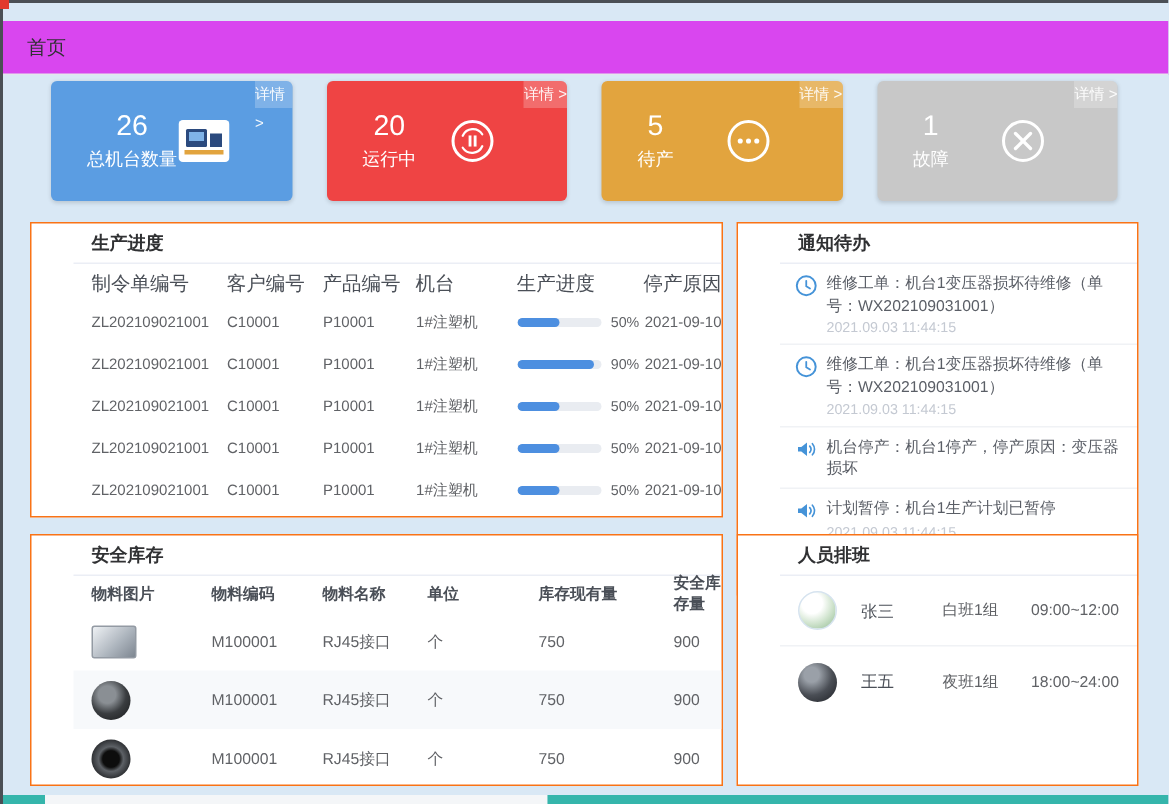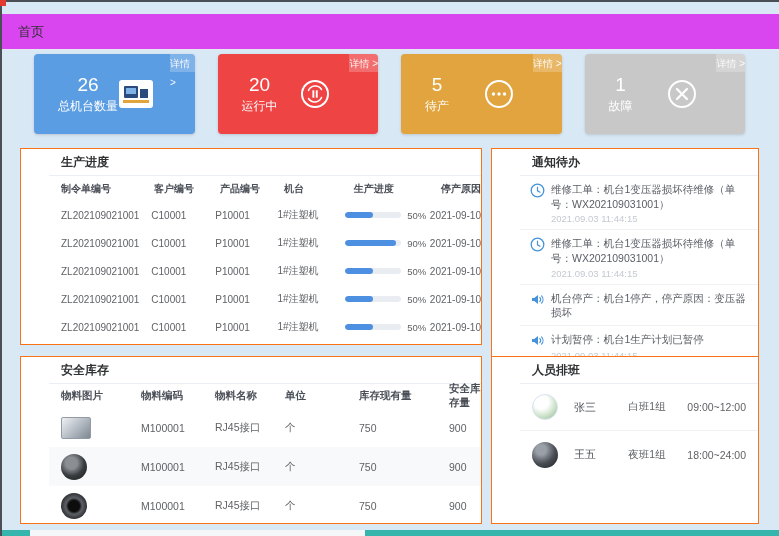--- a/index.html
+++ b/index.html
@@ -37,21 +37,21 @@
   
   .panel{position:absolute;background:#fff;border:1px solid #f97316;overflow:hidden;padding-left:28px;}
   .panel-title{height:27px;line-height:27px;padding-left:12px;font-size:12px;font-weight:bold;color:#303133;border-bottom:1px solid #ebeef5;}
   #panel-production{left:20px;top:148px;width:462px;height:197px;}
   #panel-notify{left:491px;top:148px;width:268px;height:249px;}
   #panel-inventory{left:20px;top:356px;width:462px;height:168px;}
   #panel-schedule{left:491px;top:356px;width:268px;height:168px;}
 
   
   .trow{display:flex;align-items:center;}
-  .pt-head{height:25px;font-size:10px;font-weight:bold;color:#4a4f57;justify-content:center;}
+  .pt-head{height:25px;font-size:13px;font-weight:normal;color:#4a4f57;justify-content:center;}
   .pt-row{height:28px;font-size:10px;color:#606266;}
   .pt .c1{width:108px;padding-left:12px;white-space:nowrap;}
   .pt .c2{width:68px;}
   .pt .c3{width:66px;}
   .pt .c4{width:72px;white-space:nowrap;}
   .pt .c5{width:90px;display:flex;align-items:center;}
   .pt .c6{flex:1;white-space:nowrap;}
   .pbar{width:56px;height:6px;background:#e9ecf1;border-radius:3px;overflow:hidden;flex:none;}
   .pfill{height:100%;background:#4d8fe0;border-radius:3px;}
   .plabel{font-size:9.5px;color:#606266;margin-left:6px;}

